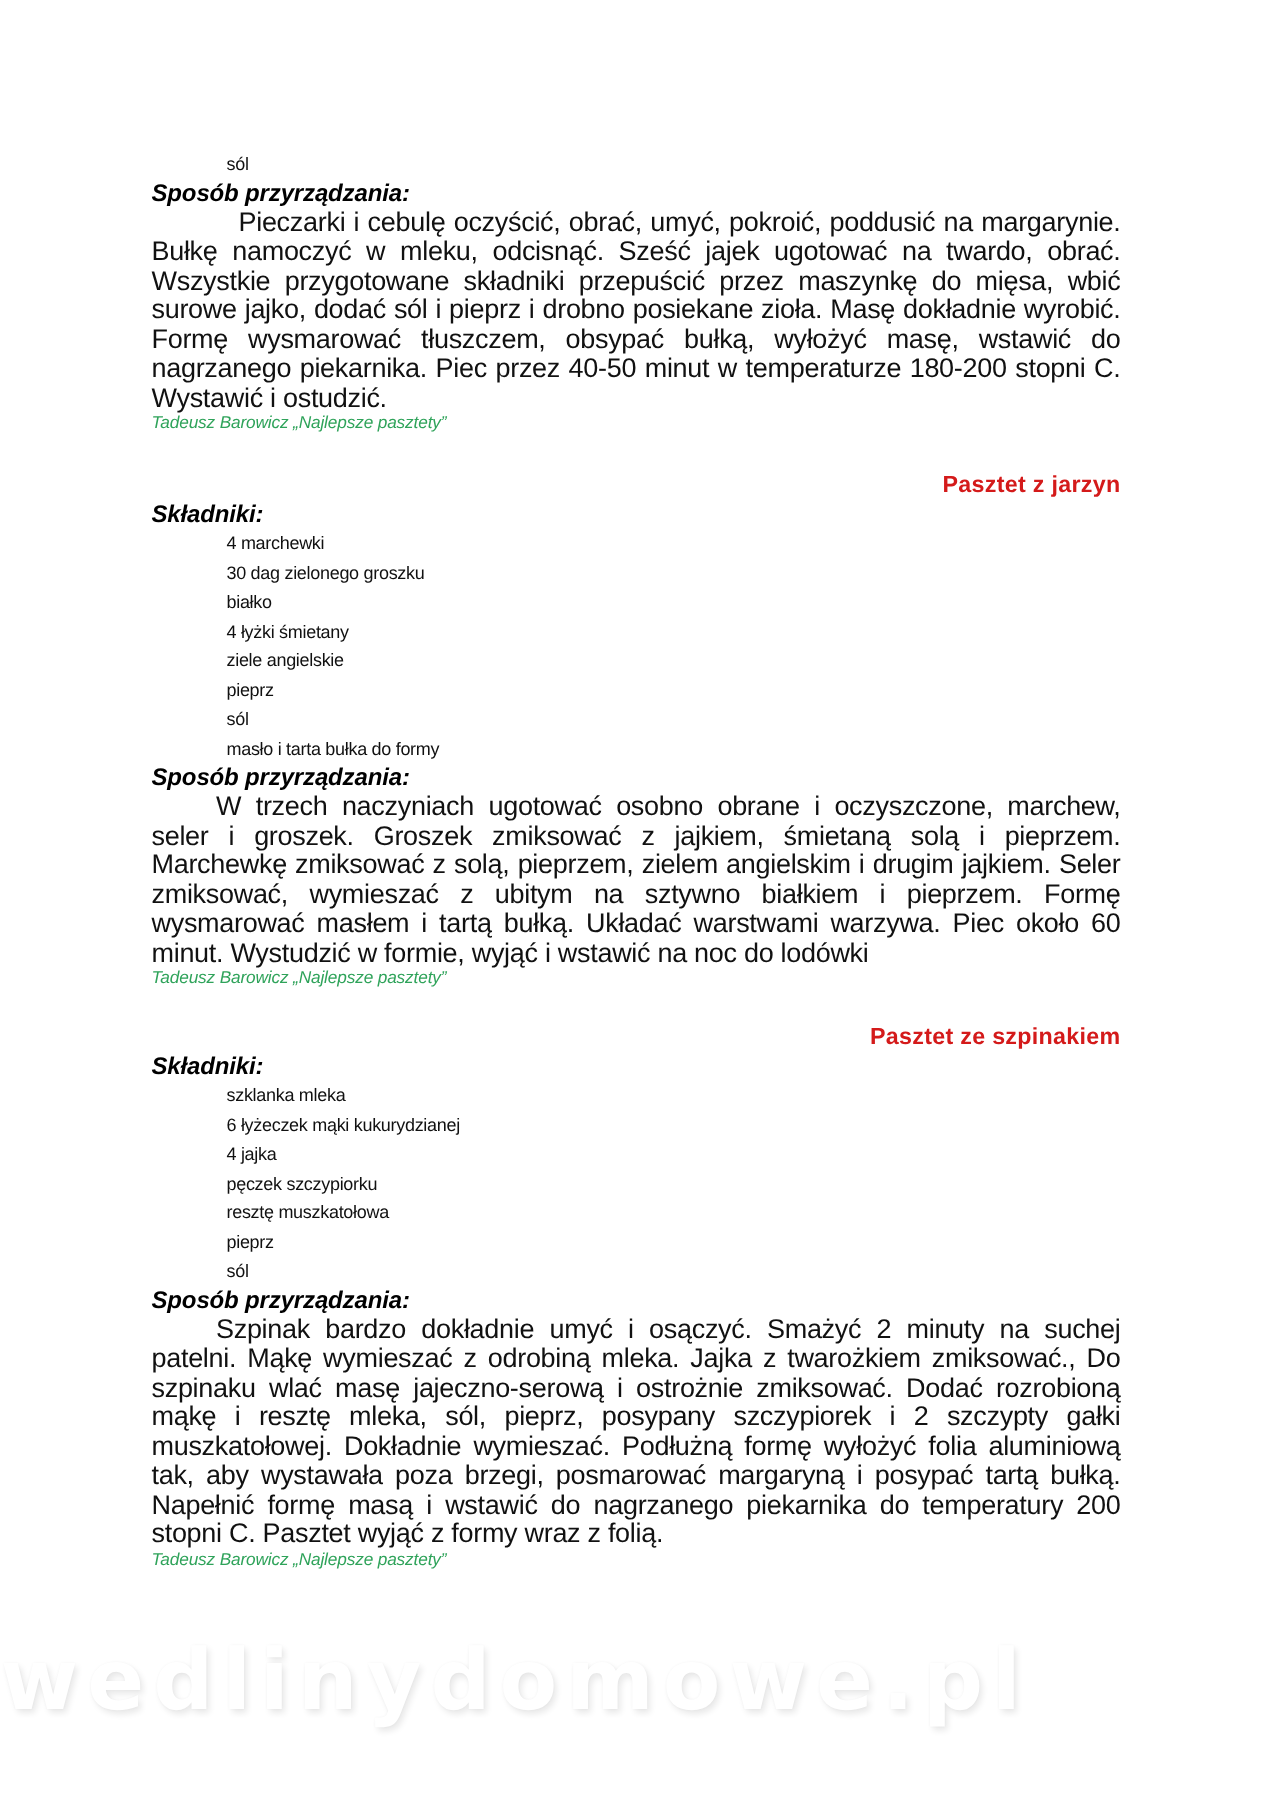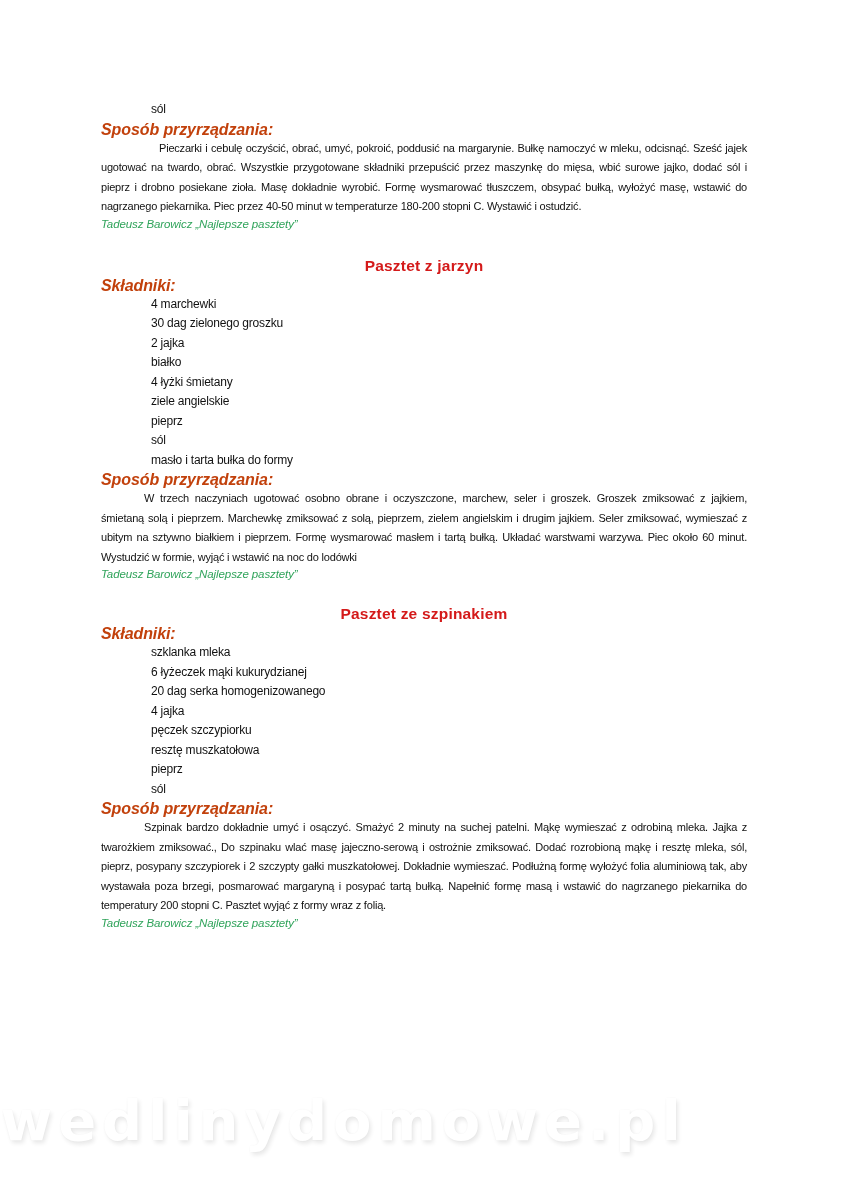--- a/index.html
+++ b/index.html
@@ -31,43 +31,43 @@
       font-size: 12px;
       line-height: 19.5px;
       letter-spacing: -0.2px;
       white-space: nowrap;
     }
     .section-label {
       font-size: 16px;
       line-height: 19px;
       font-weight: bold;
       font-style: italic;
-      color: #c2410c;
+      color: #000000;
       letter-spacing: -0.1px;
     }
     .method {
-      font-size: 11px;
+      font-size: 18px;
       line-height: 19.5px;
       text-align: justify;
       text-indent: 43px;
       letter-spacing: -0.2px;
       margin: 0;
     }
     .method.first-indent-wide {
       text-indent: 58px;
     }
     .source {
       font-size: 11.5px;
       line-height: 15px;
       font-style: italic;
       color: #2fa35a;
       letter-spacing: -0.1px;
     }
     .recipe-title {
-      text-align: center;
+      text-align: right;
       font-size: 15.5px;
       font-weight: bold;
       color: #d41a1a;
       line-height: 20px;
       letter-spacing: 0.2px;
     }
     .watermark {
       position: absolute;
       left: 0;
       width: 687px;
@@ -96,42 +96,40 @@
   </section>
 
   <div style="height:24px"></div>
 
   <section>
     <div class="recipe-title">Pasztet z jarzyn</div>
     <div class="section-label">Składniki:</div>
     <ul class="ing-list">
       <li>4 marchewki</li>
       <li>30 dag zielonego groszku</li>
-      <li>2 jajka</li>
       <li>białko</li>
       <li>4 łyżki śmietany</li>
       <li>ziele angielskie</li>
       <li>pieprz</li>
       <li>sól</li>
       <li>masło i tarta bułka do formy</li>
     </ul>
     <div class="section-label">Sposób przyrządzania:</div>
     <p class="method">W trzech naczyniach ugotować osobno obrane i oczyszczone, marchew, seler i groszek. Groszek zmiksować z jajkiem, śmietaną solą i pieprzem. Marchewkę zmiksować z solą, pieprzem, zielem angielskim i drugim jajkiem. Seler zmiksować, wymieszać z ubitym na sztywno białkiem i pieprzem. Formę wysmarować masłem i tartą bułką. Układać warstwami warzywa. Piec około 60 minut. Wystudzić w formie, wyjąć i wstawić na noc do lodówki</p>
     <div class="source">Tadeusz Barowicz „Najlepsze pasztety”</div>
   </section>
 
   <div style="height:22px"></div>
 
   <section>
     <div class="recipe-title">Pasztet ze szpinakiem</div>
     <div class="section-label">Składniki:</div>
     <ul class="ing-list">
       <li>szklanka mleka</li>
       <li>6 łyżeczek mąki kukurydzianej</li>
-      <li>20 dag serka homogenizowanego</li>
       <li>4 jajka</li>
       <li>pęczek szczypiorku</li>
       <li>resztę muszkatołowa</li>
       <li>pieprz</li>
       <li>sól</li>
     </ul>
     <div class="section-label">Sposób przyrządzania:</div>
     <p class="method">Szpinak bardzo dokładnie umyć i osączyć. Smażyć 2 minuty na suchej patelni. Mąkę wymieszać z odrobiną mleka. Jajka z twarożkiem zmiksować., Do szpinaku wlać masę jajeczno-serową i ostrożnie zmiksować. Dodać rozrobioną mąkę i resztę mleka, sól, pieprz, posypany szczypiorek i 2 szczypty gałki muszkatołowej. Dokładnie wymieszać. Podłużną formę wyłożyć folia aluminiową tak, aby wystawała poza brzegi, posmarować margaryną i posypać tartą bułką. Napełnić formę masą i wstawić do nagrzanego piekarnika do temperatury 200 stopni C. Pasztet wyjąć z formy wraz z folią.</p>
     <div class="source">Tadeusz Barowicz „Najlepsze pasztety”</div>
   </section>

